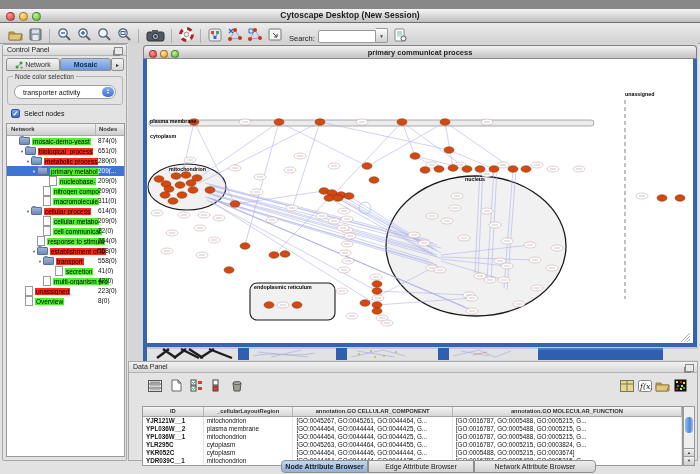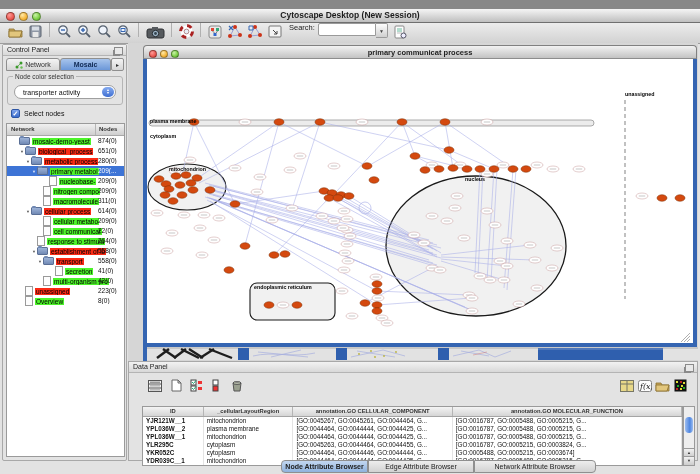--- a/index.html
+++ b/index.html
@@ -12,21 +12,21 @@
   .lights{position:absolute;left:6px;top:3px;display:flex;gap:4px;}
   .tl{width:7px;height:7px;border-radius:50%;display:inline-block;border:0.5px solid rgba(0,0,0,.35);}
   .tl.red{background:radial-gradient(circle at 35% 30%,#ff9a96,#ec5a52 60%,#c93a30);}
   .tl.yel{background:radial-gradient(circle at 35% 30%,#ffe9a8,#f6b73c 60%,#d79a20);}
   .tl.grn{background:radial-gradient(circle at 35% 30%,#c9f2a8,#7ed047 60%,#4ca428);}
   .wtitle{position:absolute;left:0;top:1px;width:100%;text-align:center;
     font-size:8.5px;font-weight:bold;color:#1d1d1d;}
   
   .toolbar{position:absolute;left:0;top:14px;width:700px;height:20px;
     background:linear-gradient(#ececec,#d2d2d2);border-bottom:1px solid #9d9d9d;
-    display:flex;align-items:flex-start;}
+    display:flex;align-items:flex-end;}
   .tbtn{width:18px;height:17px;margin:0 1px;display:flex;align-items:center;justify-content:center;}
   .tsep{width:1px;height:14px;background:#b0b0b0;margin:0 4px;}
   .search-lbl{font-size:7.5px;color:#222;margin:0 3px 0 4px;}
   .search-box{width:52px;height:11px;background:#fff;border:1px solid #9a9a9a;
     border-radius:2px 0 0 2px;font-size:7px;padding:0 2px;}
   .search-arrow{width:11px;height:13px;background:linear-gradient(#fdfdfd,#cfcfcf);
     border:1px solid #9a9a9a;border-left:none;border-radius:0 2px 2px 0;
     font-size:5px;color:#444;display:flex;align-items:center;justify-content:center;}
   
   .cpanel{position:absolute;left:2px;top:35px;width:125px;height:417px;

